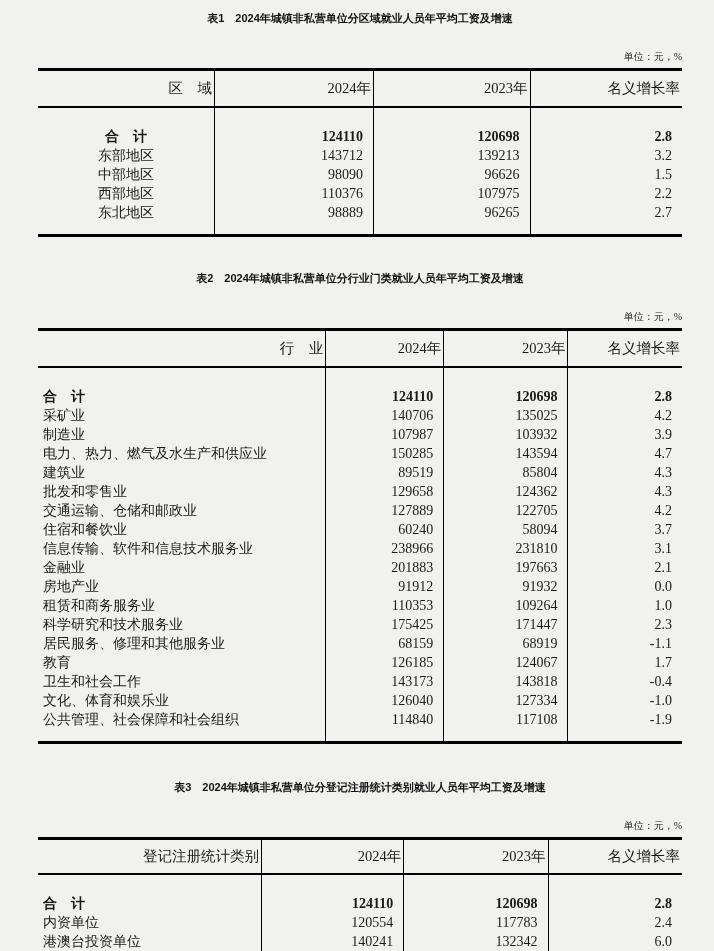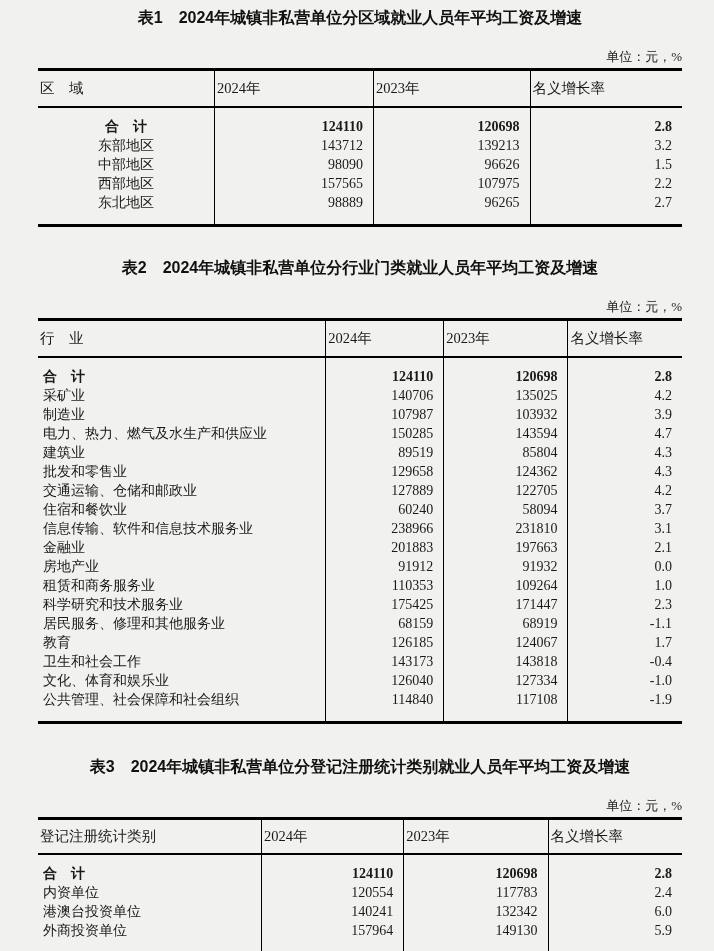--- a/index.html
+++ b/index.html
@@ -13,64 +13,64 @@
   }
   .page {
     box-sizing: border-box;
     width: 714px;
     height: 951px;
     padding: 8px 32px 0 38px;
   }
   .tbl-title {
     font-family: "Liberation Sans", "DejaVu Sans", sans-serif;
     font-weight: 700;
-    font-size: 16px;
+    font-size: 11px;
     line-height: 20px;
     text-align: center;
     margin: 0;
     color: #111;
   }
   .sec2 .tbl-title { margin-top: 31px; }
   .sec3 .tbl-title { margin-top: 33px; }
   .unit {
     text-align: right;
-    font-size: 13px;
+    font-size: 10px;
     line-height: 16px;
     margin-top: 21px;
     margin-bottom: 3px;
     color: #222;
   }
   table.t {
     width: 100%;
     border-collapse: collapse;
     table-layout: fixed;
     border-top: 3px solid #000;
     border-bottom: 3px solid #000;
   }
   .t th {
     font-weight: 400;
     font-size: 14.5px;
-    text-align: left;
+    text-align: right;
     padding: 8px 2px;
     border-bottom: 2px solid #000;
     white-space: nowrap;
     overflow: hidden;
   }
   .t th:not(:last-child), .t td:not(:last-child) { border-right: 1.5px solid #000; }
   .t td {
     font-size: 14px;
     line-height: 19px;
     padding: 0 10px 0 0;
     text-align: right;
     white-space: nowrap;
     overflow: hidden;
   }
   .t td.label { text-align: left; padding: 0 0 0 5px; }
   .t1 td.label { text-align: center; padding: 0; }
-  .t tbody tr:first-child td { padding-top: 9px; }
+  .t tbody tr:first-child td { padding-top: 19px; }
   .t tbody tr:last-child td { padding-bottom: 12px; }
   .t tbody tr.bold td { font-weight: 700; }
   .t3 th { padding: 7px 2px; }
   
   .t1 col.c1 { width: 27.4%; } .t1 col.c2 { width: 24.7%; }
   .t1 col.c3 { width: 24.3%; } .t1 col.c4 { width: 23.6%; }
   .t2 col.c1 { width: 44.7%; } .t2 col.c2 { width: 18.3%; }
   .t2 col.c3 { width: 19.3%; } .t2 col.c4 { width: 17.7%; }
   .t3 col.c1 { width: 34.7%; } .t3 col.c2 { width: 22.1%; }
   .t3 col.c3 { width: 22.4%; } .t3 col.c4 { width: 20.8%; }
@@ -112,21 +112,21 @@
             <td>3.2</td>
           </tr>
           <tr>
             <td class="label">中部地区</td>
             <td>98090</td>
             <td>96626</td>
             <td>1.5</td>
           </tr>
           <tr>
             <td class="label">西部地区</td>
-            <td>157565</td>
+            <td>110376</td>
             <td>107975</td>
             <td>2.2</td>
           </tr>
           <tr>
             <td class="label">东北地区</td>
             <td>98889</td>
             <td>96265</td>
             <td>2.7</td>
           </tr>
         </tbody>

